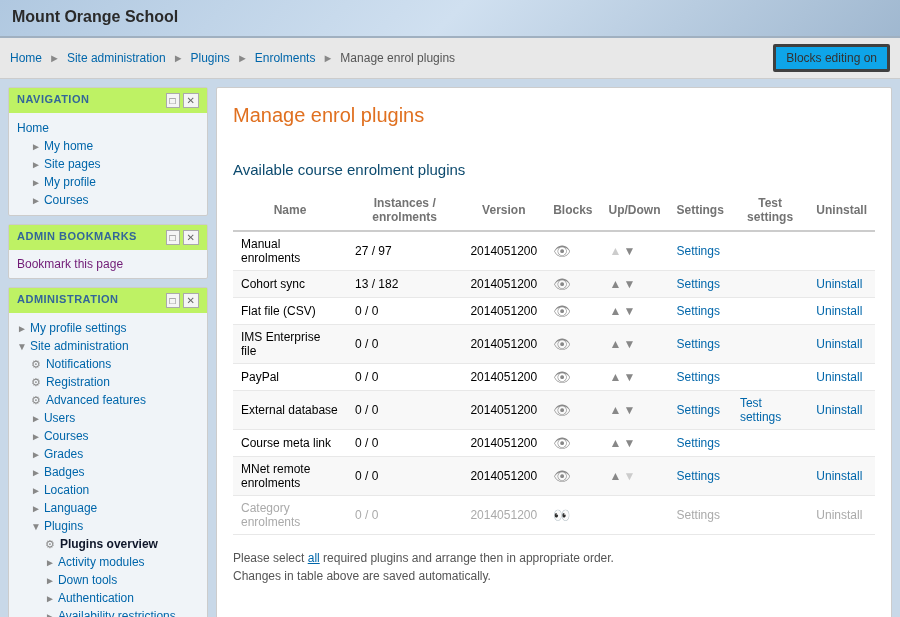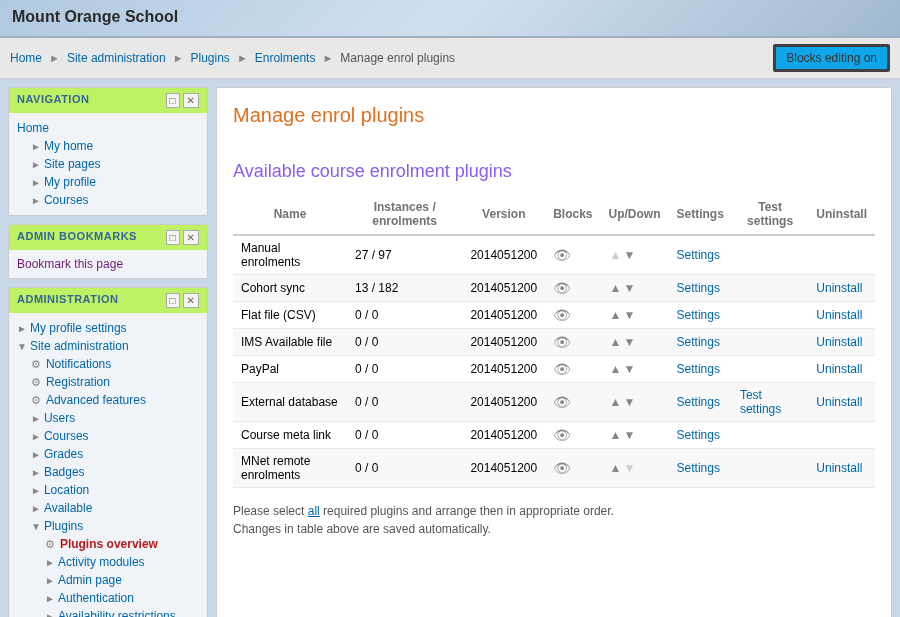--- a/index.html
+++ b/index.html
@@ -30,25 +30,25 @@
     .sidebar-panel-body { padding: 6px 8px; }
     .sidebar-panel-body a { display: block; color: #701a75; text-decoration: none; font-size: 12px; padding: 1px 0; }
 
     
     .nav-tree { font-size: 12px; }
     .nav-tree a { color: #0066aa; text-decoration: none; }
     .nav-tree .item { padding: 1px 0; display: flex; align-items: center; gap: 3px; }
     .nav-tree .item .arr { color: #888; font-size: 10px; }
     .nav-tree .sub { padding-left: 14px; }
     .nav-tree .gear { color: #888; font-size: 11px; margin-right: 2px; }
-    .nav-tree a.active-link { color: #b91c1c; font-weight: bold; }
+    .nav-tree a.active-link { color: #0f172a; font-weight: bold; }
 
     
     #main h2 { font-size: 20px; color: #e07020; font-weight: normal; margin-bottom: 12px; }
-    #main h3 { font-size: 18px; color: #8b5cf6; font-weight: normal; margin-bottom: 12px; margin-top: 34px; }
+    #main h3 { font-size: 15px; color: #0c4a6e; font-weight: normal; margin-bottom: 12px; margin-top: 34px; }
 
     
     table.plugins-table { width: 100%; border-collapse: collapse; font-size: 12px; }
     table.plugins-table th { text-align: center; padding: 6px 8px; border-bottom: 2px solid #ccc; font-weight: bold; color: #737373; background: #fff; }
     table.plugins-table td { padding: 5px 8px; border-bottom: 1px solid #e8e8e8; vertical-align: middle; }
     table.plugins-table tr:nth-child(even) { background: #f8f8f8; }
     table.plugins-table tr:nth-child(odd) { background: #fff; }
     table.plugins-table tr.disabled-row td { color: #aaa; }
 
     .eye-icon { color: #888; font-size: 14px; cursor: pointer; }
@@ -183,38 +183,38 @@
           <div class="item">
             <span class="arr">►</span>
             <a href="#">Badges</a>
           </div>
           <div class="item">
             <span class="arr">►</span>
             <a href="#">Location</a>
           </div>
           <div class="item">
             <span class="arr">►</span>
-            <a href="#">Available</a>
+            <a href="#">Language</a>
           </div>
           <div class="item">
             <span class="arr" style="color:#888;font-size:10px;">▼</span>
             <a href="#">Plugins</a>
           </div>
           <div class="sub">
             <div class="item">
               <span class="gear">⚙</span>
               <a href="#" class="active-link">Plugins overview</a>
             </div>
             <div class="item">
               <span class="arr">►</span>
               <a href="#">Activity modules</a>
             </div>
             <div class="item">
               <span class="arr">►</span>
-              <a href="#">Admin page</a>
+              <a href="#">Down tools</a>
             </div>
             <div class="item">
               <span class="arr">►</span>
               <a href="#">Authentication</a>
             </div>
             <div class="item">
               <span class="arr">►</span>
               <a href="#">Availability restrictions</a>
             </div>
 
@@ -267,21 +267,21 @@
             <td>Flat file (CSV)</td>
             <td>0 / 0</td>
             <td>2014051200</td>
             <td><span class="eye-icon" title="Enabled">👁</span></td>
             <td><span class="arrow-btn">▲</span><span class="arrow-btn">▼</span></td>
             <td><a href="#" class="settings-link">Settings</a></td>
             <td></td>
             <td><a href="#" class="uninstall-link">Uninstall</a></td>
           </tr>
           <tr>
-            <td>IMS Available file</td>
+            <td>IMS Enterprise file</td>
             <td>0 / 0</td>
             <td>2014051200</td>
             <td><span class="eye-icon" title="Enabled">👁</span></td>
             <td><span class="arrow-btn">▲</span><span class="arrow-btn">▼</span></td>
             <td><a href="#" class="settings-link">Settings</a></td>
             <td></td>
             <td><a href="#" class="uninstall-link">Uninstall</a></td>
           </tr>
           <tr>
             <td>PayPal</td>
@@ -315,20 +315,30 @@
           </tr>
           <tr>
             <td>MNet remote enrolments</td>
             <td>0 / 0</td>
             <td>2014051200</td>
             <td><span class="eye-icon" title="Enabled">👁</span></td>
             <td><span class="arrow-btn">▲</span><span class="arrow-btn disabled">▼</span></td>
             <td><a href="#" class="settings-link">Settings</a></td>
             <td></td>
             <td><a href="#" class="uninstall-link">Uninstall</a></td>
+          </tr>
+          <tr class="disabled-row">
+            <td>Category enrolments</td>
+            <td>0 / 0</td>
+            <td>2014051200</td>
+            <td><span class="eye-icon disabled" title="Disabled">👀</span></td>
+            <td></td>
+            <td><span class="settings-text">Settings</span></td>
+            <td></td>
+            <td><span class="uninstall-disabled">Uninstall</span></td>
           </tr>
         </tbody>
     </table>
 
     <div class="footer-note">
       <span>Please select <a href="#">all</a> required plugins and arrange then in appropriate order.<br>Changes in table above are saved automatically.</span>
     </div>
   </div>
 </div>
 

